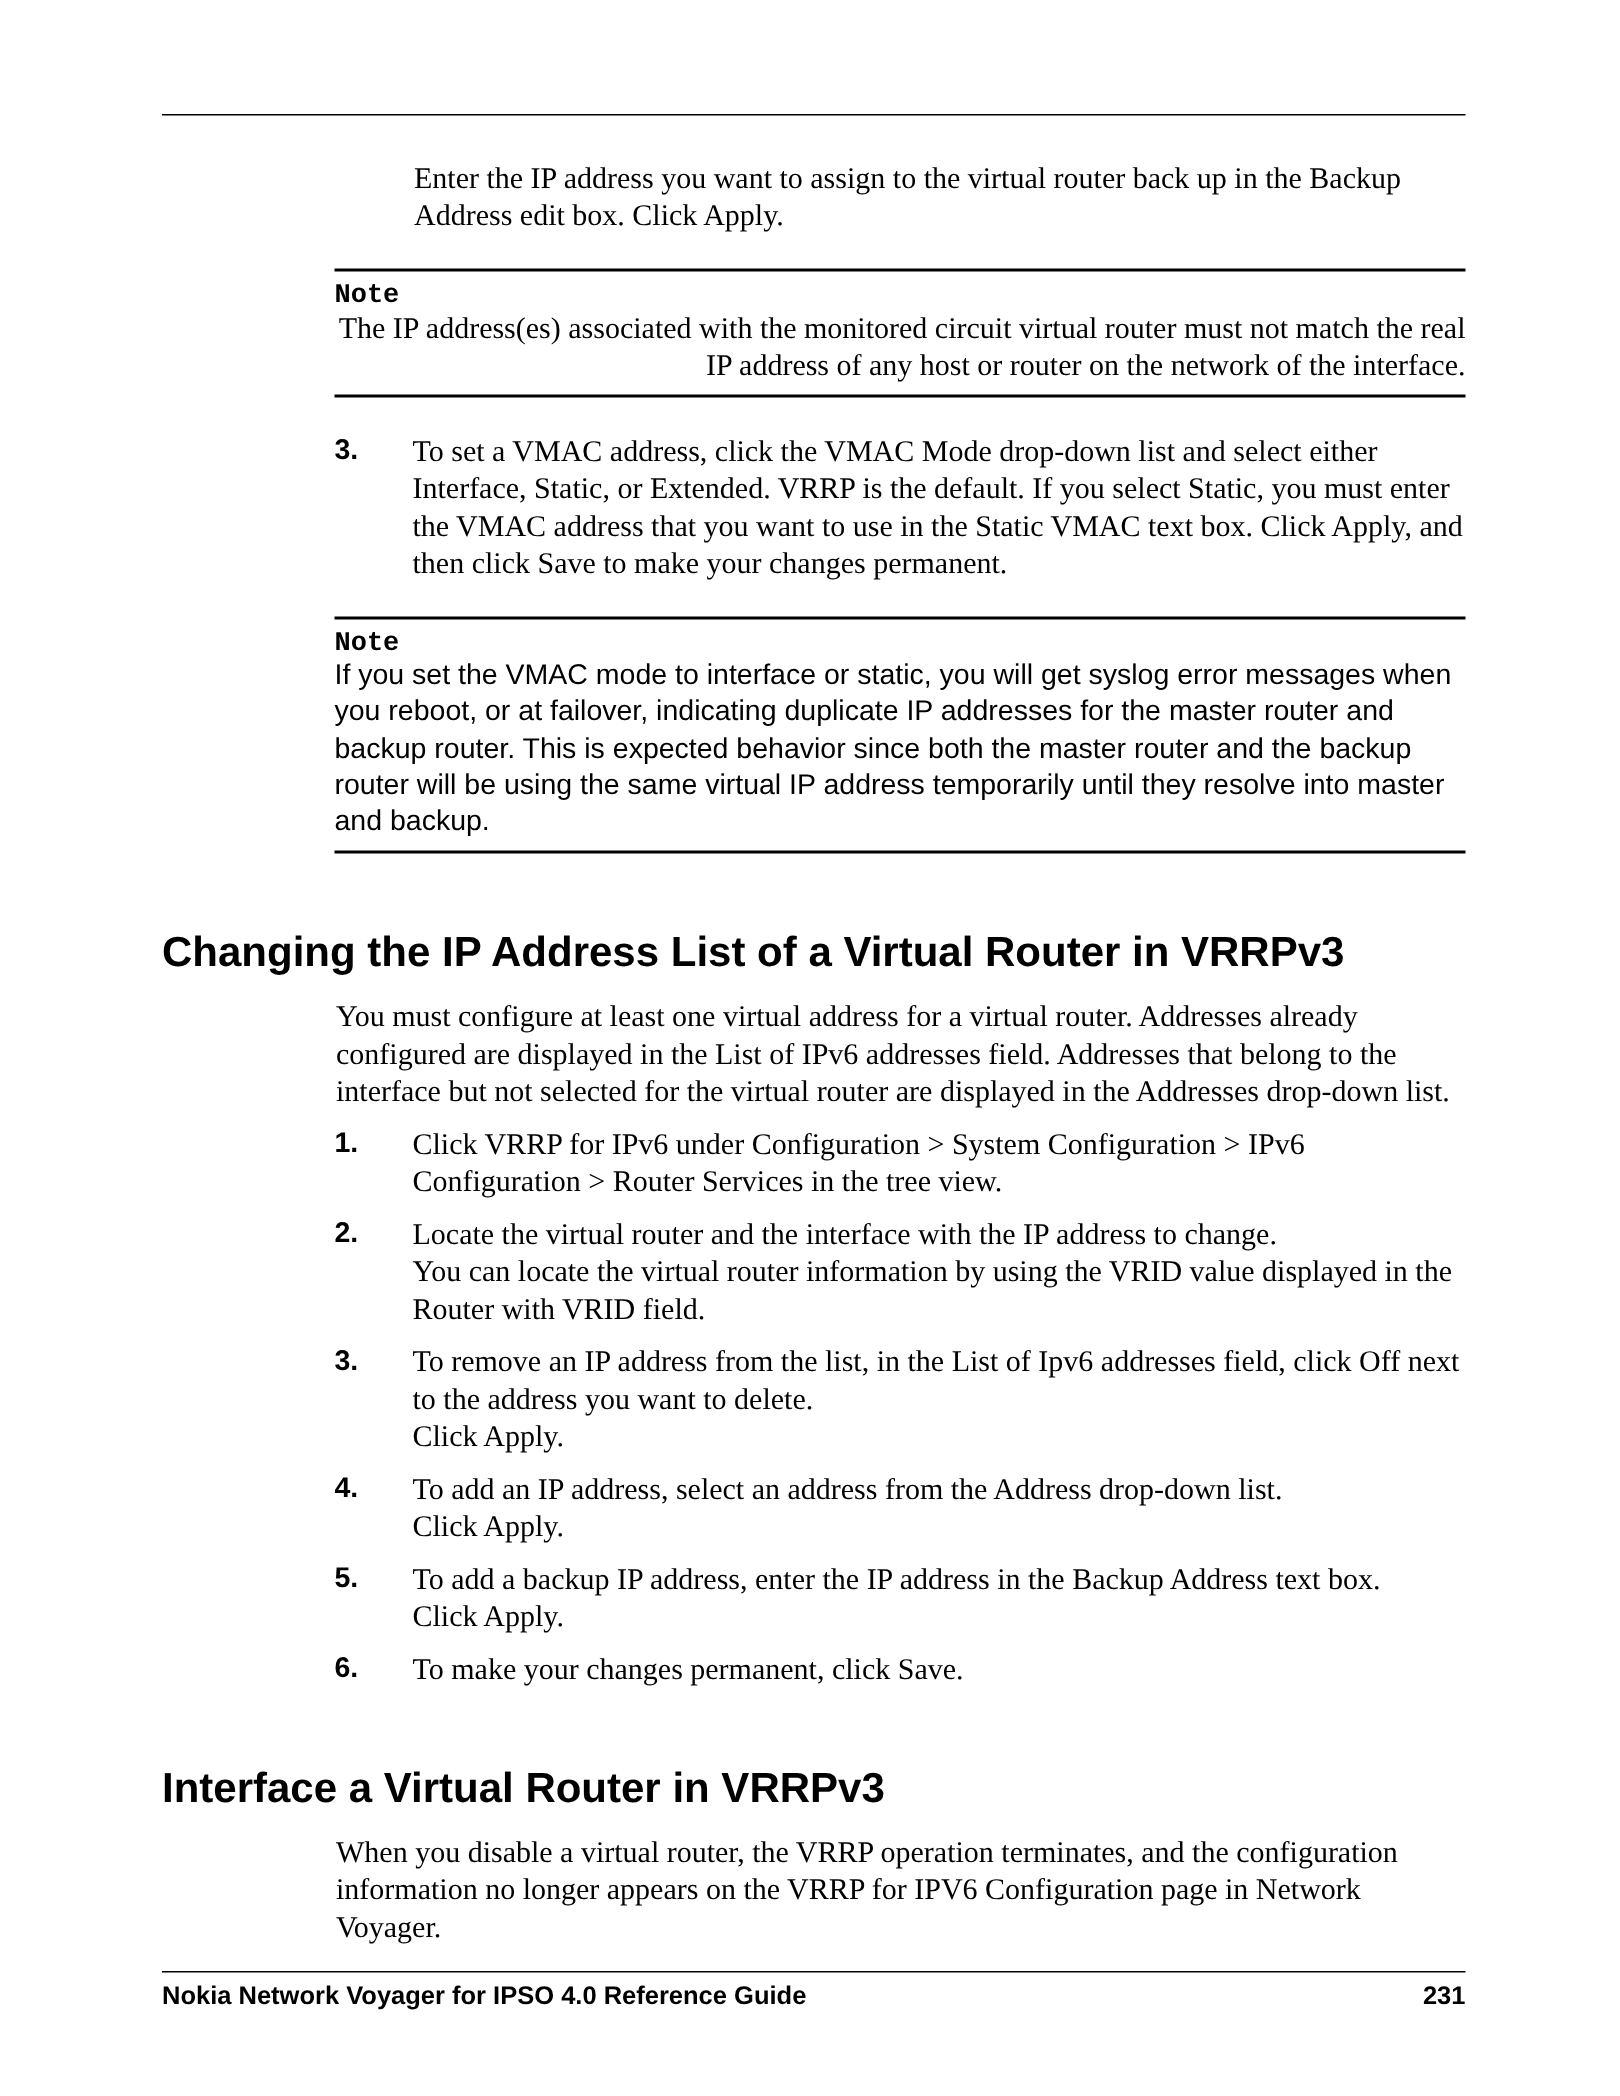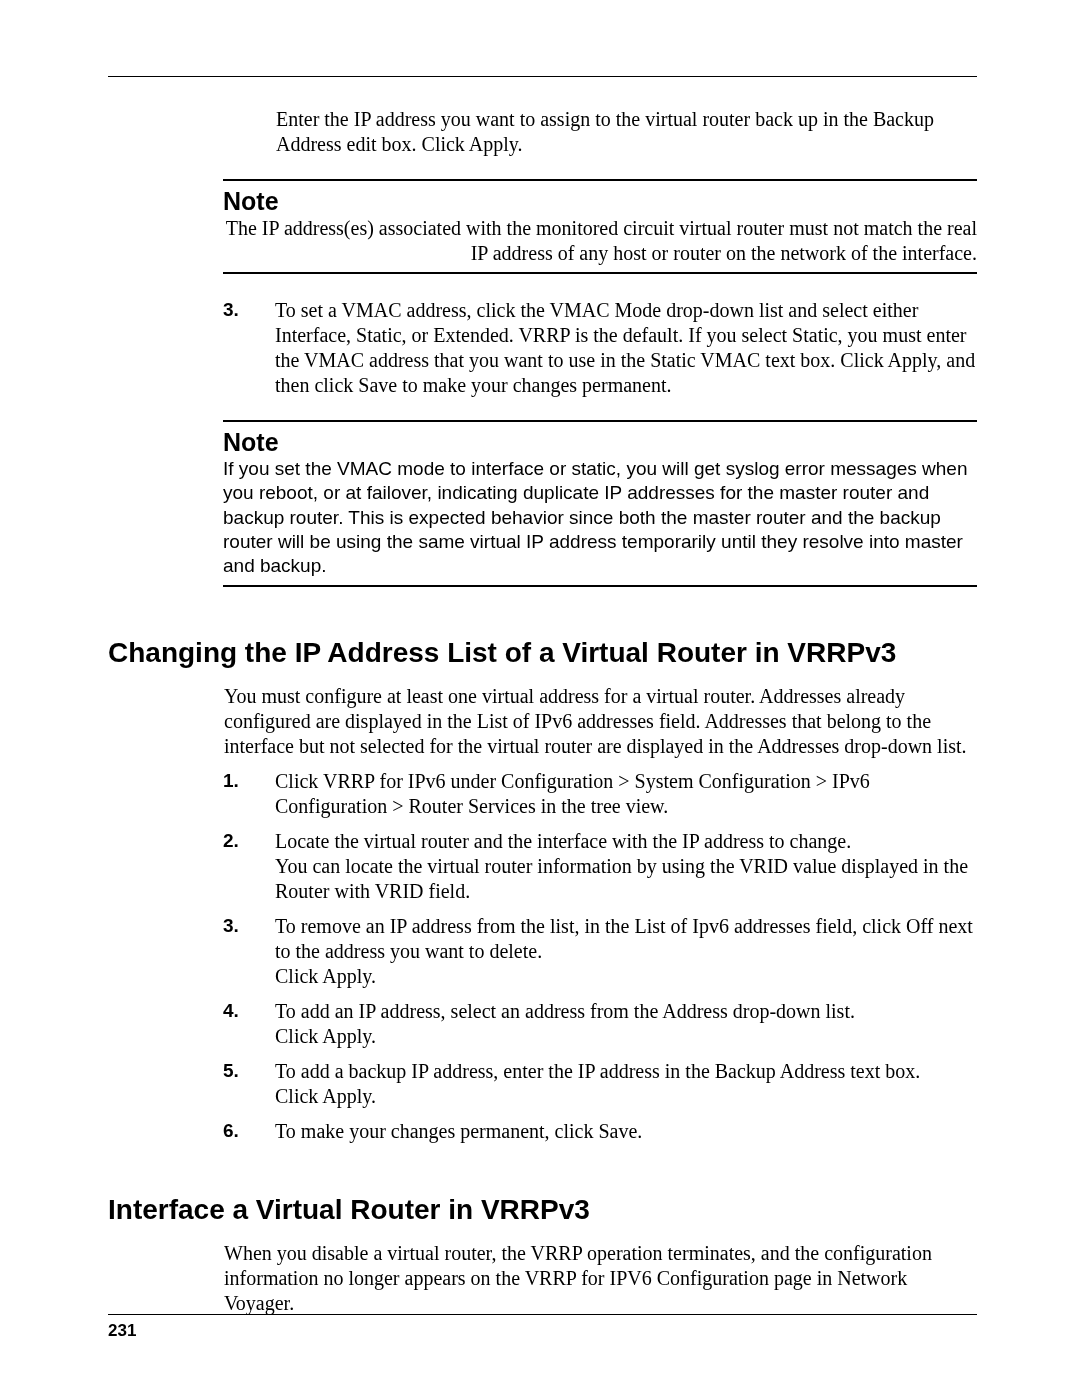--- a/index.html
+++ b/index.html
@@ -35,23 +35,23 @@
     }
     .note-rule-top {
       border-top: 2px solid #000;
       margin-bottom: 6px;
     }
     .note-rule-bottom {
       border-top: 2px solid #000;
       margin-top: 6px;
     }
     .note-label {
-      font-family: Liberation Sans, sans-serif;
+      font-family: Liberation Mono, monospace;
       font-weight: bold;
-      font-size: 25px;
+      font-size: 18px;
     }
     .note-body {
       font-size: 20px;
       line-height: 1.25;
       font-family: Liberation Serif, serif;
       text-align: right;
     }
     .note-body-sans {
       font-family: Arial, Helvetica, sans-serif;
       font-size: 19px;
@@ -179,15 +179,16 @@
       <div class="ol2-num">6.</div>
       <div class="ol2-text">To make your changes permanent, click Save.</div>
     </div>
   </div>
 
   <h2>Interface a Virtual Router in VRRPv3</h2>
   <div class="section-intro">When you disable a virtual router, the VRRP operation terminates, and the configuration information no longer appears on the VRRP for IPV6 Configuration page in Network Voyager.</div>
 
   <div class="footer-rule"></div>
   <div class="footer">
+    <span>Nokia Network Voyager for IPSO 4.0 Reference Guide</span>
     <span>231</span>
   </div>
 </div>
 
 </body></html>

